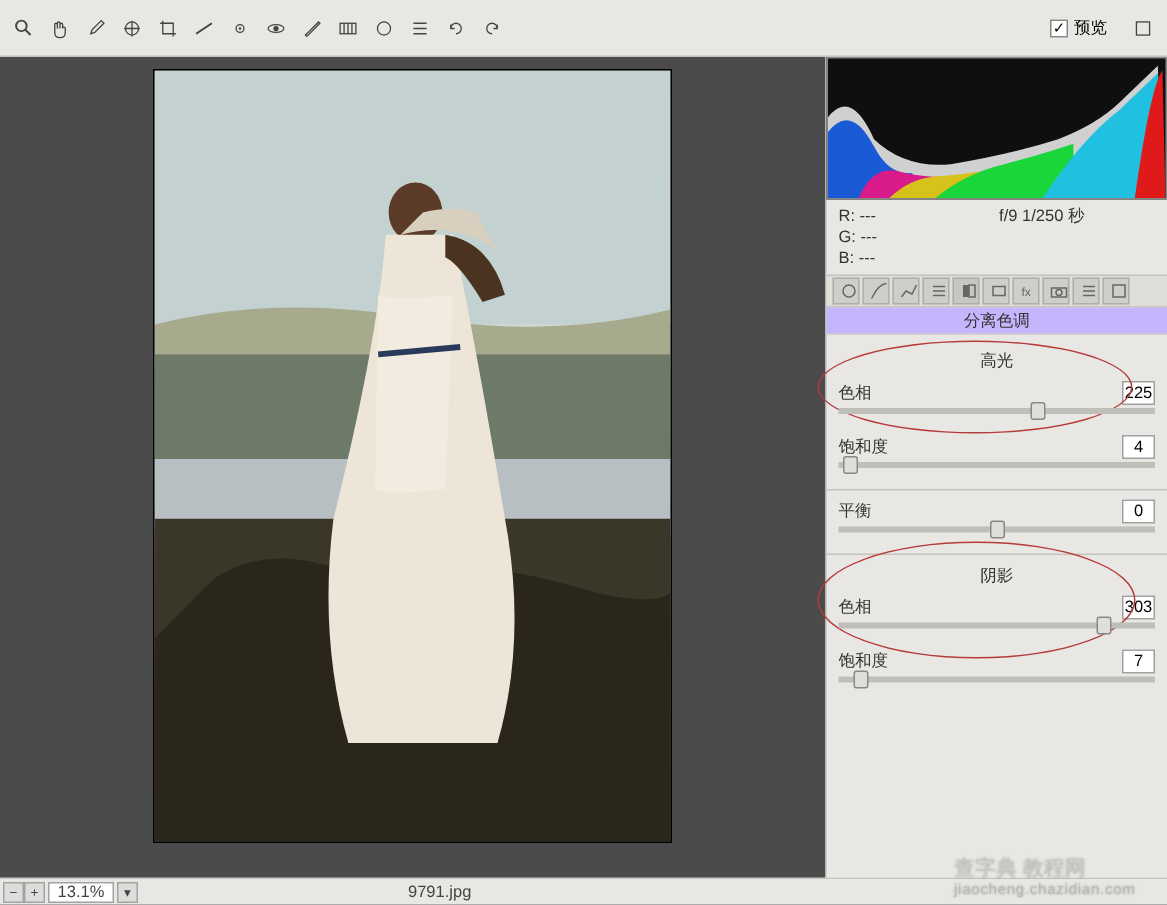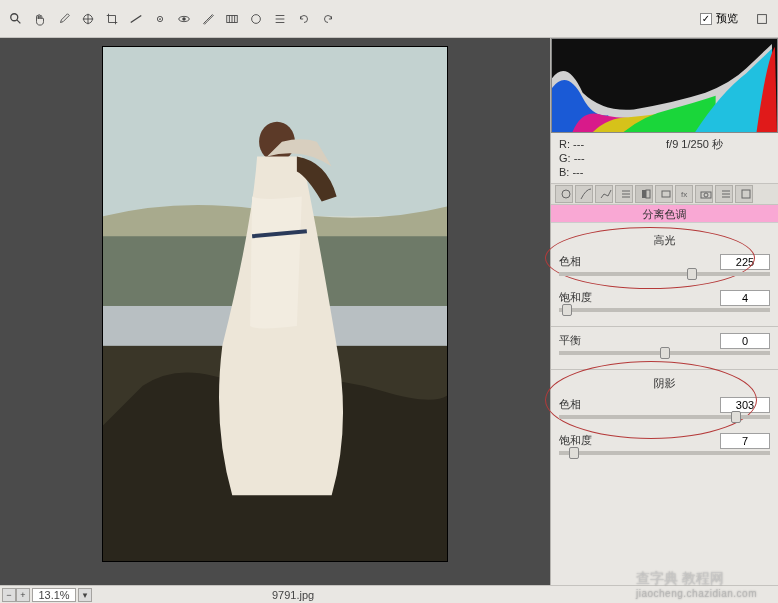--- a/index.html
+++ b/index.html
@@ -21,28 +21,28 @@
 .histogram-box { height: 95px; margin: 0; position: relative; background: #0f0f0f; border: 1px solid #888; }
 .histogram-svg { width: 100%; height: 100%; }
 .exif-box { padding: 4px 8px; font-size: 11px; color: #333; display: flex; }
 .exif-left { width: 60px; line-height: 14px; }
 .exif-right { flex: 1; text-align: center; line-height: 14px; }
 
 .tab-strip { height: 22px; background: #e0ded9; border-top: 1px solid #c5c3bf; border-bottom: 1px solid #c5c3bf; display: flex; align-items: center; padding: 0 4px; gap: 2px; }
 .tab-icon { width: 18px; height: 18px; background: #d0cec9; border: 1px solid #b0aea9; display: flex; align-items: center; justify-content: flex-end; cursor: pointer; }
 .tab-icon svg { width: 12px; height: 12px; fill: #666; }
 
-.panel-header { height: 18px; background: #f9a8d4; border-bottom: 1px solid #ccc; text-align: center; line-height: 18px; font-size: 11px; color: #333; }
+.panel-header { height: 18px; background: #c4b5fd; border-bottom: 1px solid #ccc; text-align: center; line-height: 18px; font-size: 11px; color: #333; }
 
 .sliders-area { padding: 6px 8px; position: relative; }
 .slider-section-title { text-align: center; font-size: 11px; color: #333; margin: 4px 0 6px; }
 .slider-row { margin-bottom: 14px; }
 .slider-label-line { display: flex; align-items: flex-start; margin-bottom: 2px; }
 .slider-label-line .lbl { font-size: 11px; color: #333; }
-.slider-label-line .val { margin-left: auto; width: 50px; height: 16px; border: 1px solid #a0a0a0; background: #fff; font-size: 11px; text-align: center; line-height: 14px; }
+.slider-label-line .val { margin-left: auto; width: 22px; height: 16px; border: 1px solid #a0a0a0; background: #fff; font-size: 11px; text-align: center; line-height: 14px; }
 .slider-track { width: 100%; height: 4px; background: #c0beb9; position: relative; margin-top: 2px; }
 .slider-thumb { position: absolute; top: -4px; width: 10px; height: 12px; background: #e0ded9; border: 1px solid #888; transform: translateX(-50%); border-radius: 2px; }
 
 .section-divider { border-top: 1px solid #c5c3bf; margin: 6px -8px; }
 
 
 .annotation-ellipse { position: absolute; border: 1px solid #b53a3a; border-radius: 50%; pointer-events: none; }
 
 
 .bottom-bar { height: 18px; background: #e9e7e3; border-top: 1px solid #c5c3bf; display: flex; align-items: center; font-size: 11px; color: #444; }

